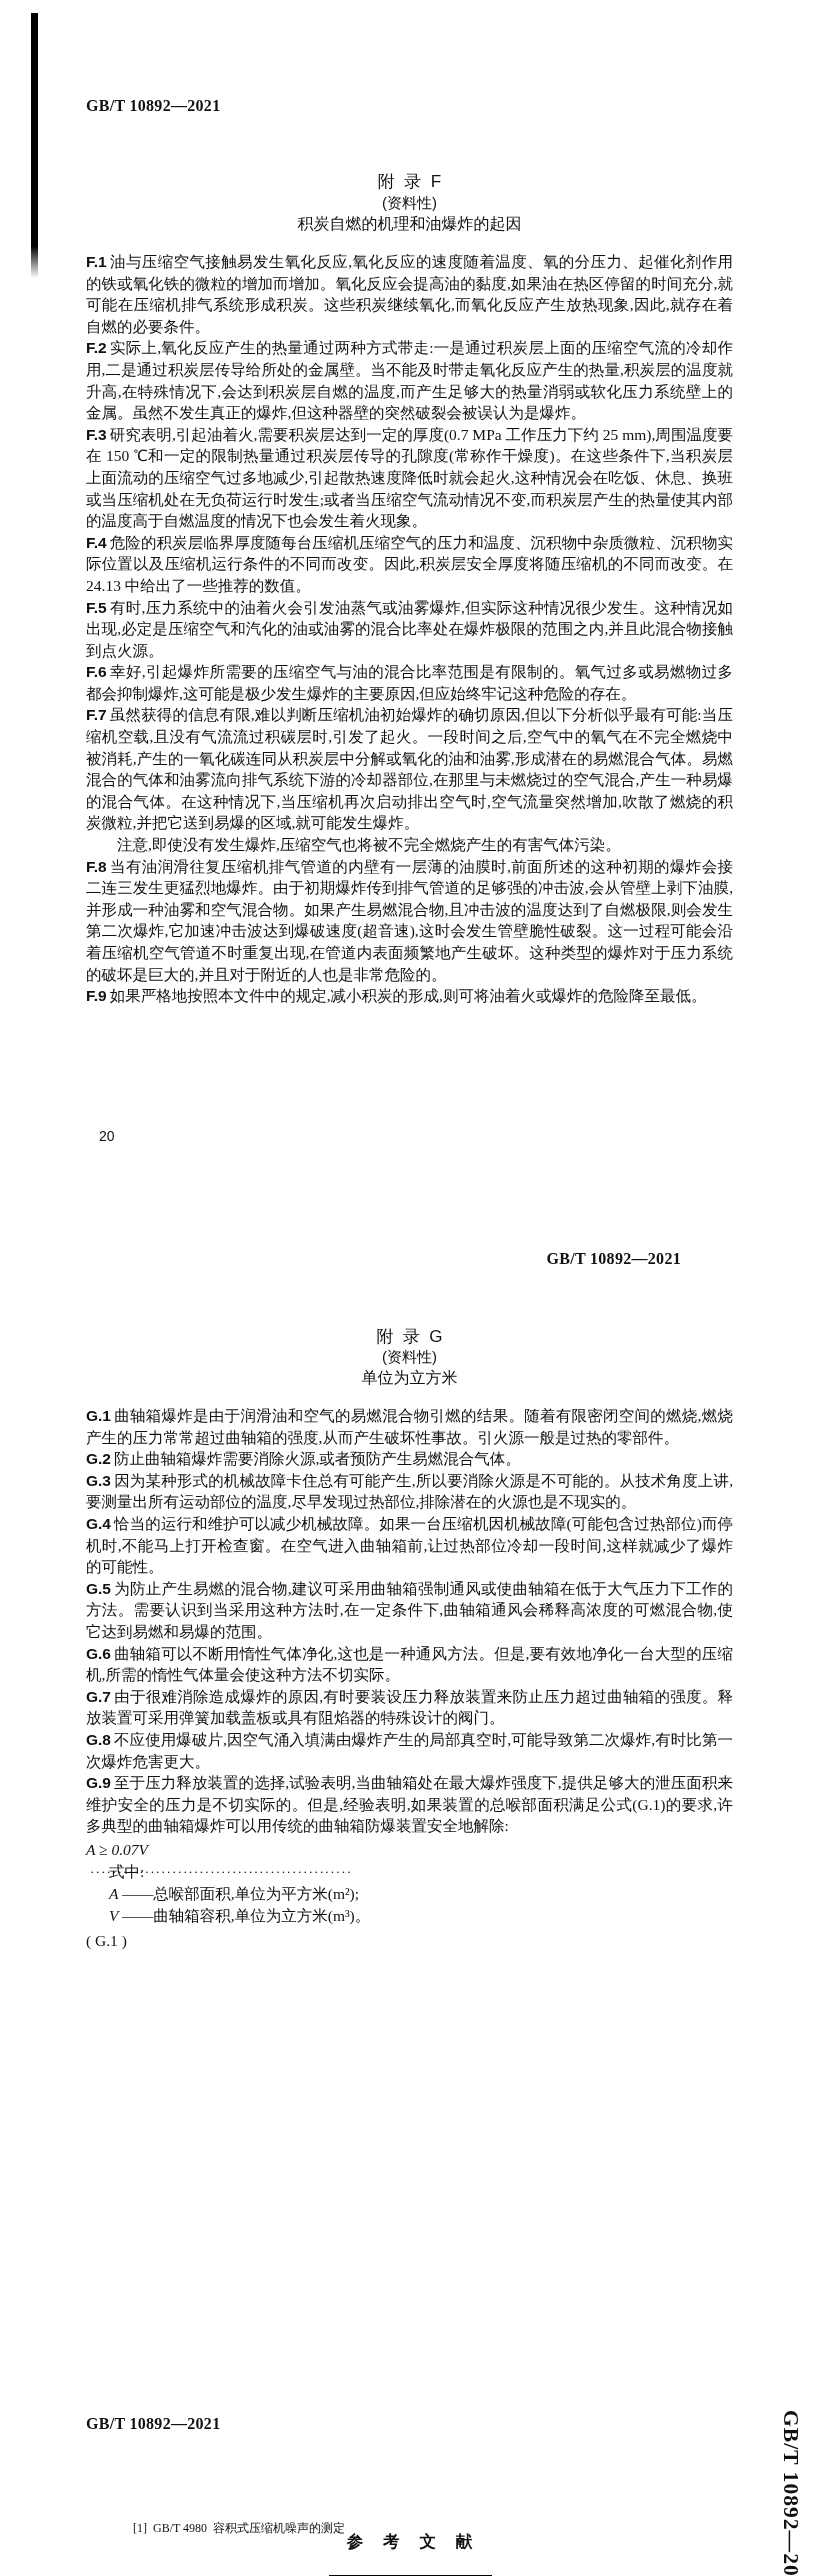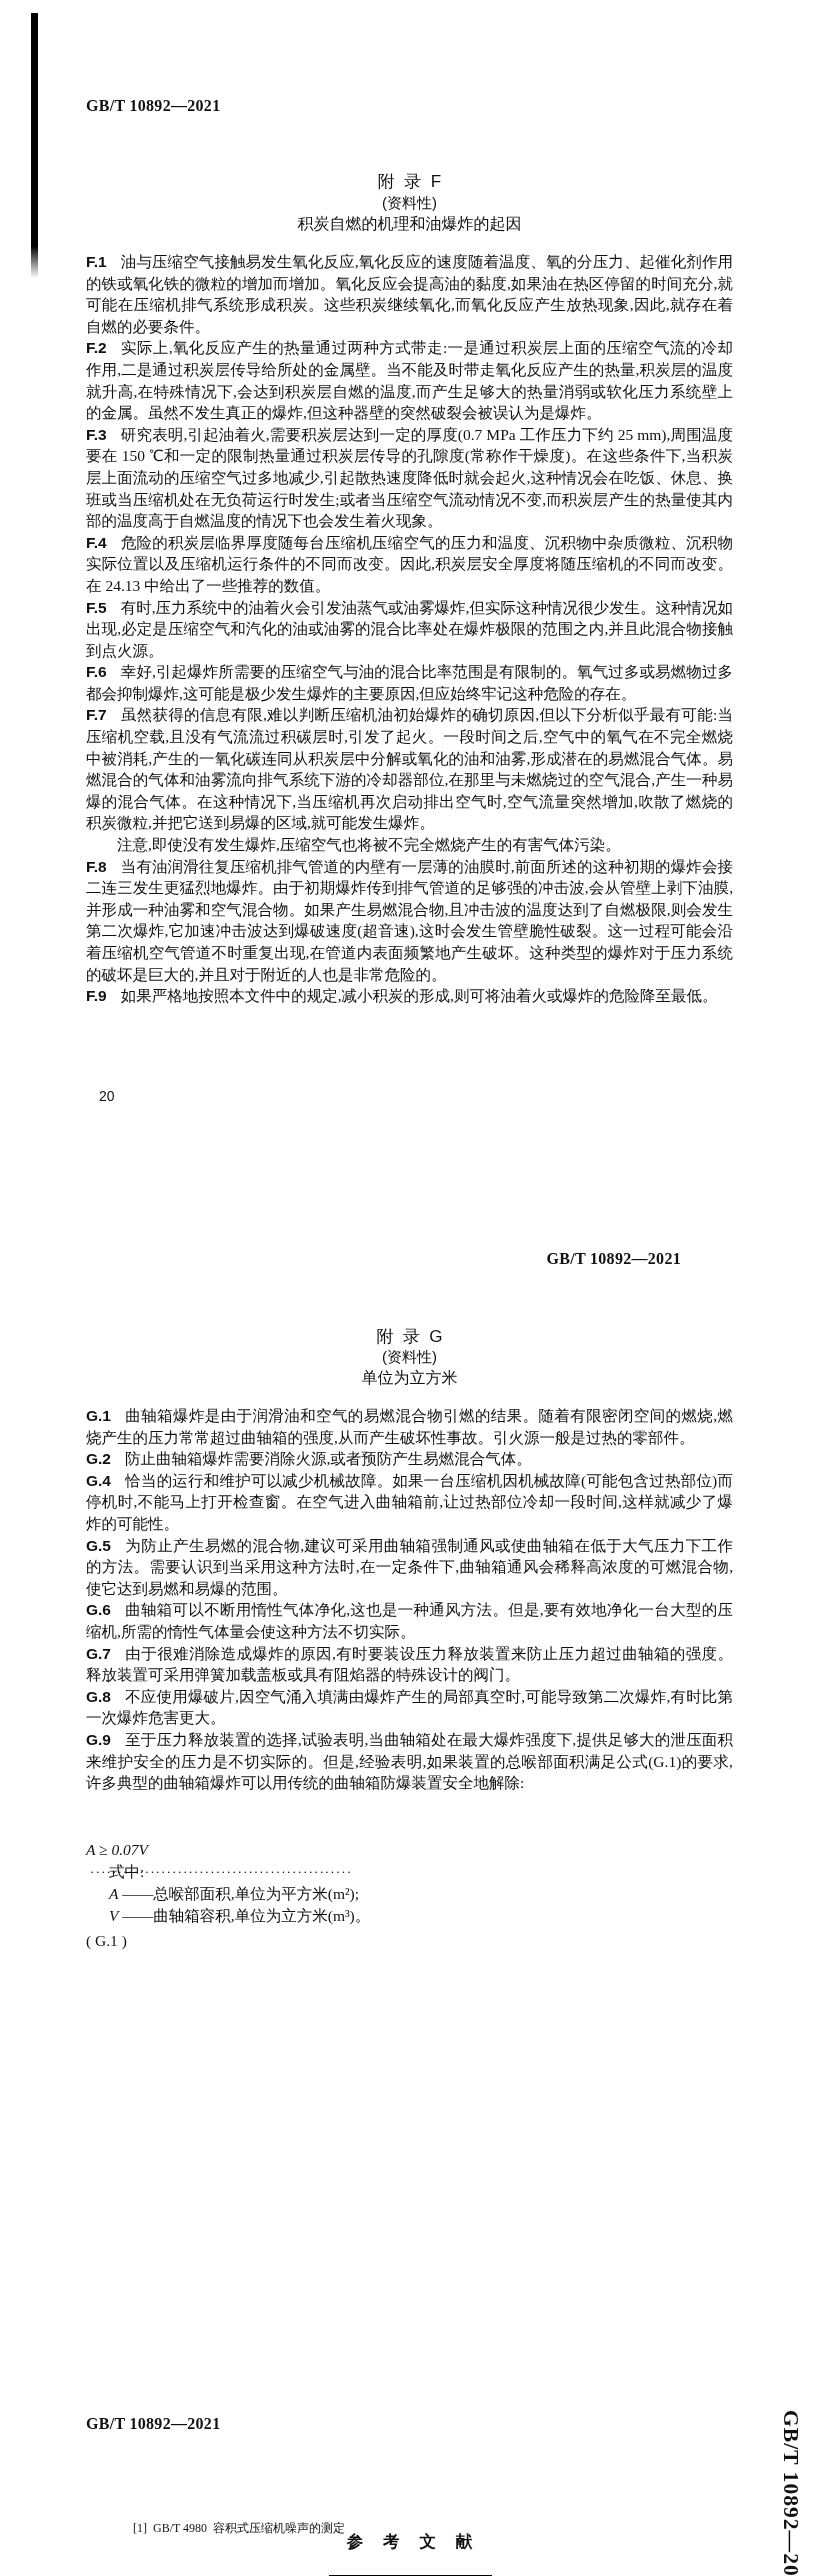--- a/index.html
+++ b/index.html
@@ -20,24 +20,24 @@
   .f-t2{top:194px;font-size:15px;}
   .f-t3{top:214px;font-size:16px;}
   .g-t1{top:1325px;font-size:17px;}
   .g-t2{top:1348px;font-size:15px;}
   .g-t3{top:1368px;font-size:16px;}
   
   .col{position:absolute;left:86px;width:647px;font-size:15.5px;line-height:21.6px;}
   .col-f{top:251px;}
   .col-g{top:1405px;}
   .para{margin:0;text-align:justify;}
-  .plabel{font-family:"Liberation Sans", sans-serif;font-weight:bold;margin-right:14px;}
+  .plabel{font-family:"Liberation Sans", sans-serif;font-weight:bold;margin-right:3px;}
   .ti2{text-indent:2em;}
   
-  .pageno{position:absolute;left:99px;top:1088px;font-size:14px;font-family:"Liberation Sans", sans-serif;}
+  .pageno{position:absolute;left:99px;top:1128px;font-size:14px;font-family:"Liberation Sans", sans-serif;}
   
   .formula{position:absolute;left:86px;top:1839px;width:647px;display:flex;align-items:baseline;
            font-size:15.5px;line-height:21.6px;flex-direction:column;}
   .f-sp{width:289px;flex:0 0 auto;}
   .expr{font-style:italic;white-space:pre;}
   .dots{flex:1 1 auto;overflow:hidden;white-space:nowrap;letter-spacing:1px;font-size:13.4px;
         padding:0 4.1px;color:#111;}
   .fnum{flex:0 0 auto;white-space:pre;margin-top:48px;}
   .where{position:absolute;left:109px;top:1861px;font-size:15.5px;line-height:21.6px;}
   .sym{position:absolute;left:109px;font-size:15.5px;line-height:21.6px;white-space:pre;}
@@ -83,20 +83,21 @@
 
   <section>
     <div class="hdr hdr-g">GB/T 10892—2021</div>
     <div class="t g-t1">附  录  G</div>
     <div class="t g-t2">(资料性)</div>
     <div class="t g-t3">单位为立方米</div>
 
     <div class="col col-g">
       <p class="para"><b class="plabel">G.1</b><span>曲轴箱爆炸是由于润滑油和空气的易燃混合物引燃的结果。随着有限密闭空间的燃烧,燃烧产生的压力常常超过曲轴箱的强度,从而产生破坏性事故。引火源一般是过热的零部件。</span></p>
       <p class="para"><b class="plabel">G.2</b><span>防止曲轴箱爆炸需要消除火源,或者预防产生易燃混合气体。</span></p>
+      <p class="para"><b class="plabel">G.3</b><span>因为某种形式的机械故障卡住总有可能产生,所以要消除火源是不可能的。从技术角度上讲,要测量出所有运动部位的温度,尽早发现过热部位,排除潜在的火源也是不现实的。</span></p>
       <p class="para"><b class="plabel">G.4</b><span>恰当的运行和维护可以减少机械故障。如果一台压缩机因机械故障(可能包含过热部位)而停机时,不能马上打开检查窗。在空气进入曲轴箱前,让过热部位冷却一段时间,这样就减少了爆炸的可能性。</span></p>
       <p class="para"><b class="plabel">G.5</b><span>为防止产生易燃的混合物,建议可采用曲轴箱强制通风或使曲轴箱在低于大气压力下工作的方法。需要认识到当采用这种方法时,在一定条件下,曲轴箱通风会稀释高浓度的可燃混合物,使它达到易燃和易爆的范围。</span></p>
       <p class="para"><b class="plabel">G.6</b><span>曲轴箱可以不断用惰性气体净化,这也是一种通风方法。但是,要有效地净化一台大型的压缩机,所需的惰性气体量会使这种方法不切实际。</span></p>
       <p class="para"><b class="plabel">G.7</b><span>由于很难消除造成爆炸的原因,有时要装设压力释放装置来防止压力超过曲轴箱的强度。释放装置可采用弹簧加载盖板或具有阻焰器的特殊设计的阀门。</span></p>
       <p class="para"><b class="plabel">G.8</b><span>不应使用爆破片,因空气涌入填满由爆炸产生的局部真空时,可能导致第二次爆炸,有时比第一次爆炸危害更大。</span></p>
       <p class="para"><b class="plabel">G.9</b><span>至于压力释放装置的选择,试验表明,当曲轴箱处在最大爆炸强度下,提供足够大的泄压面积来维护安全的压力是不切实际的。但是,经验表明,如果装置的总喉部面积满足公式(G.1)的要求,许多典型的曲轴箱爆炸可以用传统的曲轴箱防爆装置安全地解除:</span></p>
     </div>
 
     <div class="formula">
       <span class="f-sp"></span>

